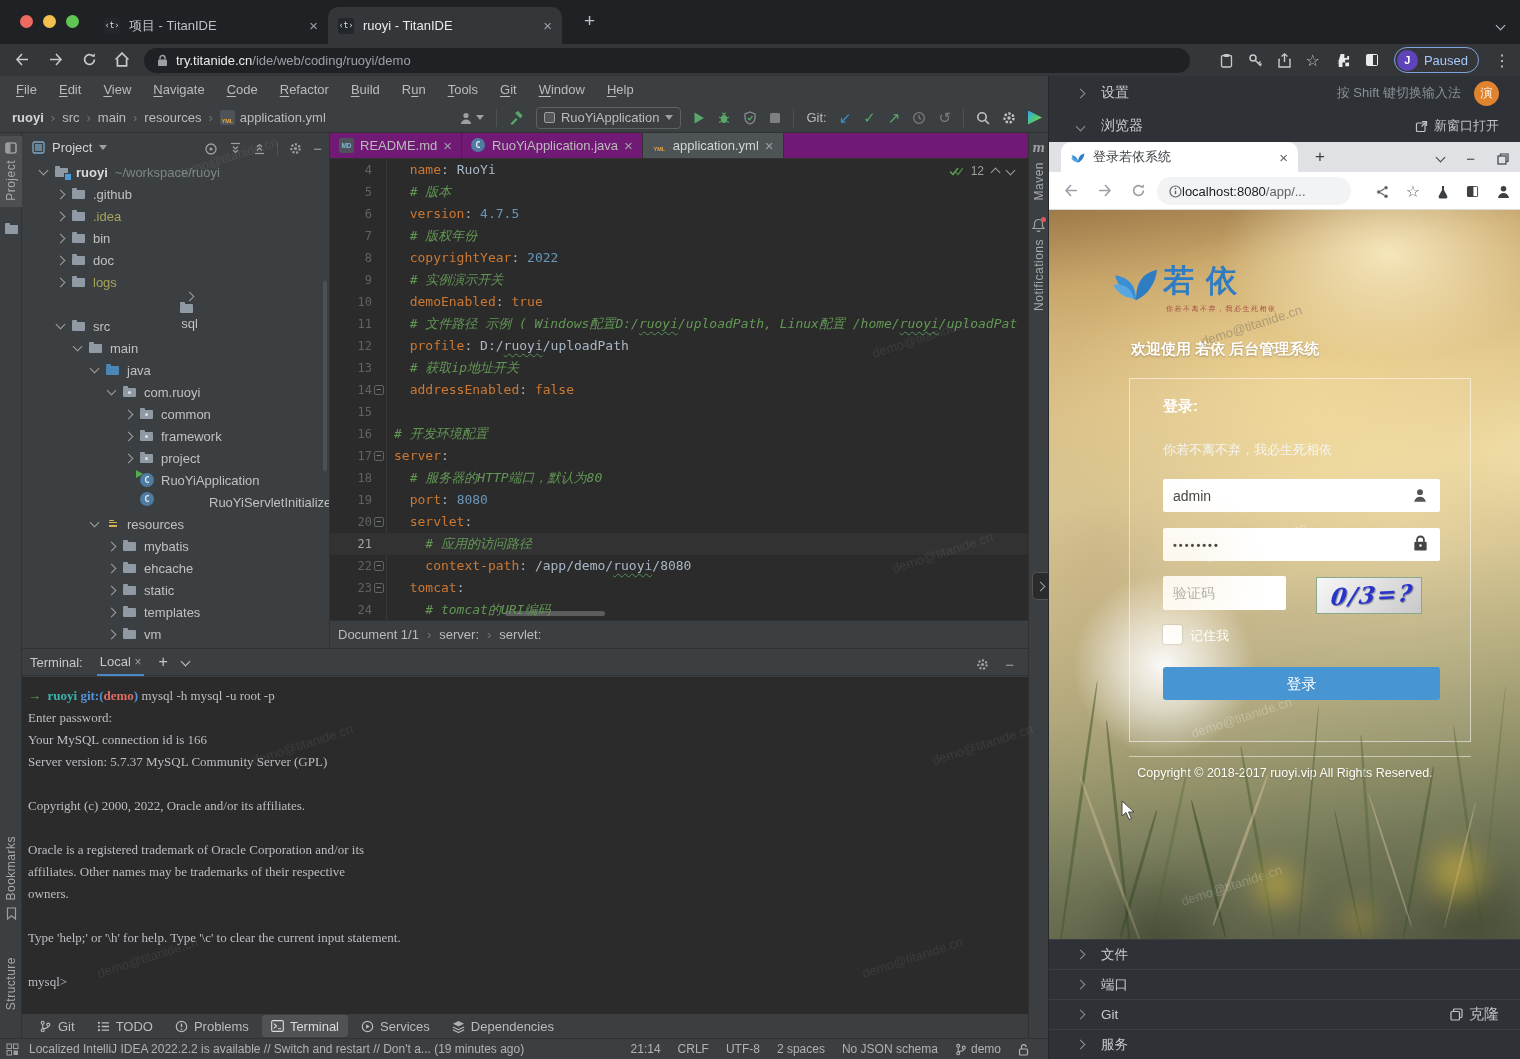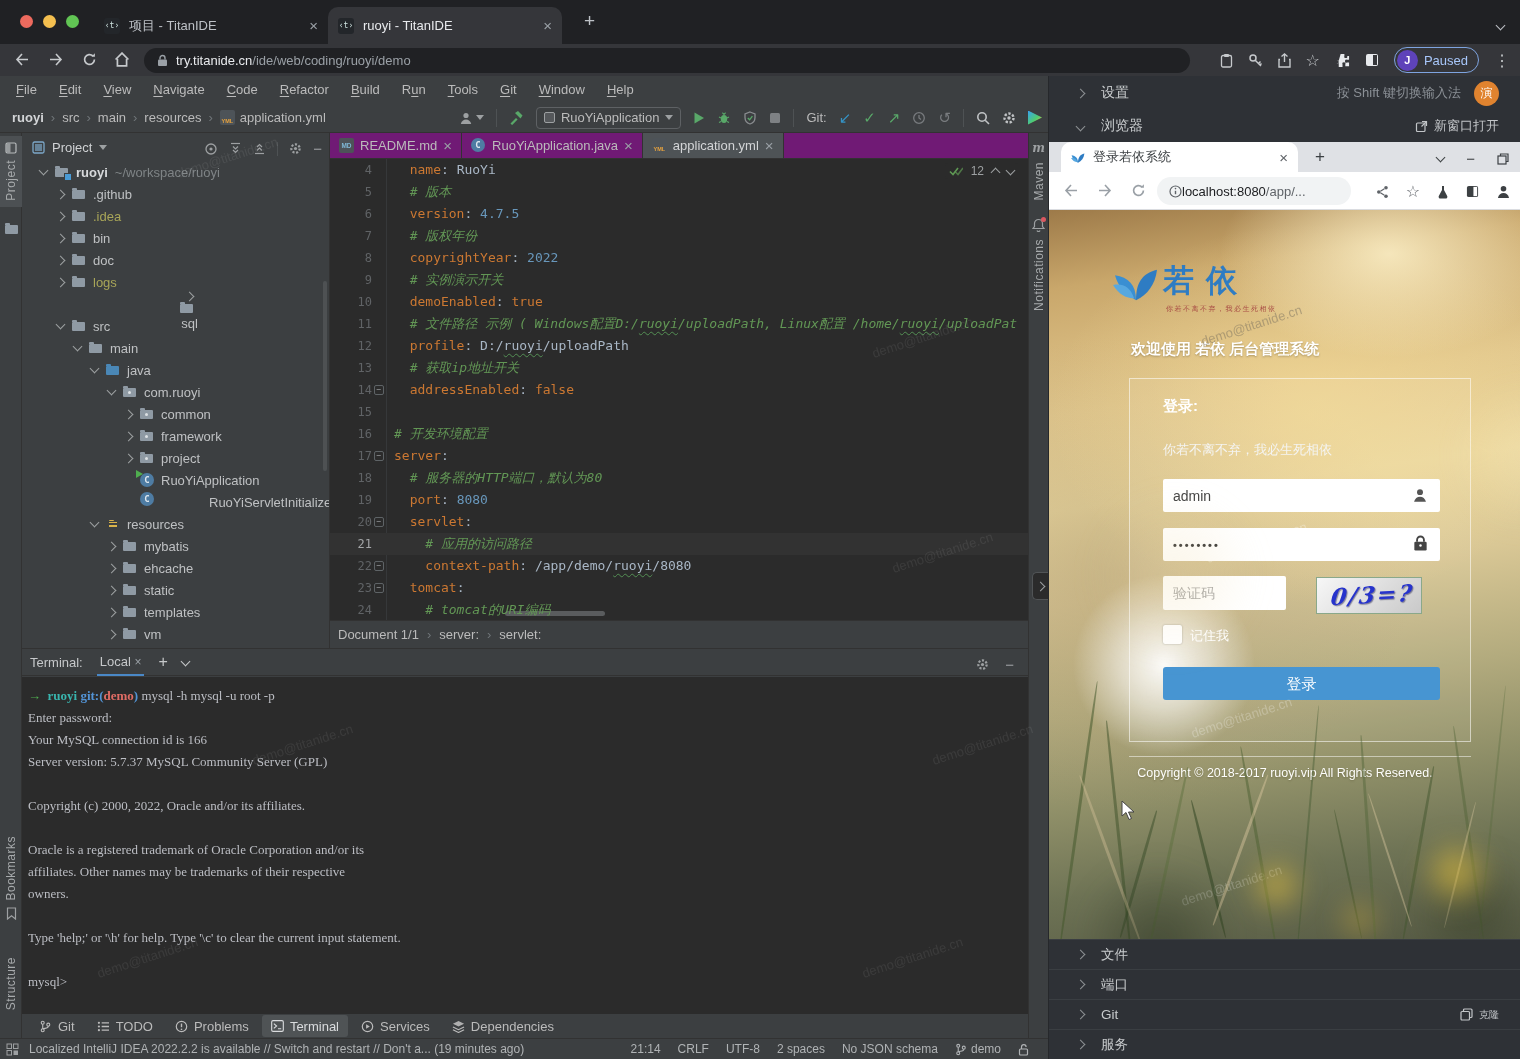--- a/index.html
+++ b/index.html
@@ -170,21 +170,21 @@
 #captcha-txt{position:absolute;left:14px;top:3px;font:bold italic 23px "DejaVu Serif",serif;color:#2633cc;transform:rotate(-3deg) skewX(-10deg);letter-spacing:2px;text-shadow:1px 1px 1px rgba(10,10,60,.45)}
 #cb{position:absolute;left:33px;top:246px;width:19px;height:19px;background:#fff;border-radius:2px;box-shadow:0 0 2px rgba(0,0,0,.3)}
 #cb-label{position:absolute;left:60px;top:248px;font-size:13px;color:#fff}
 #login-btn{position:absolute;left:33px;top:288px;width:277px;height:33px;background:#4795d2;border-radius:3px;color:#fff;font-size:15px;text-align:center;line-height:33px}
 #wp-hr{position:absolute;left:80px;top:546px;width:342px;height:1px;background:rgba(255,255,255,.5)}
 #wp-copy{position:absolute;left:0;top:556px;width:472px;text-align:center;font-size:12.5px;color:#fdfdfb;text-shadow:0 1px 2px rgba(60,50,20,.3)}
 #cursor{position:absolute;left:72px;top:590px}
 
 .prow{position:absolute;left:0;width:472px;height:30px;border-top:1px solid #3a3e42;display:flex;align-items:center;color:#c8cbcd;font-size:13.5px;background:#2e3136}
 .prow .cv{margin:0 17px 0 28px;color:#8e9295}
-.prow .act{position:absolute;right:22px;display:flex;align-items:center;gap:6px;color:#c2c5c8;font-size:10px}
+.prow .act{position:absolute;right:22px;display:flex;align-items:center;gap:6px;color:#c2c5c8;font-size:15px}
 
 .wm{position:absolute;font-size:13px;transform:rotate(-18deg);white-space:nowrap;pointer-events:none}
 </style>
 </head>
 <body>
 
 <div id="root">
 
   <div id="tabstrip">
     <span class="tl" id="tl-r"></span>

